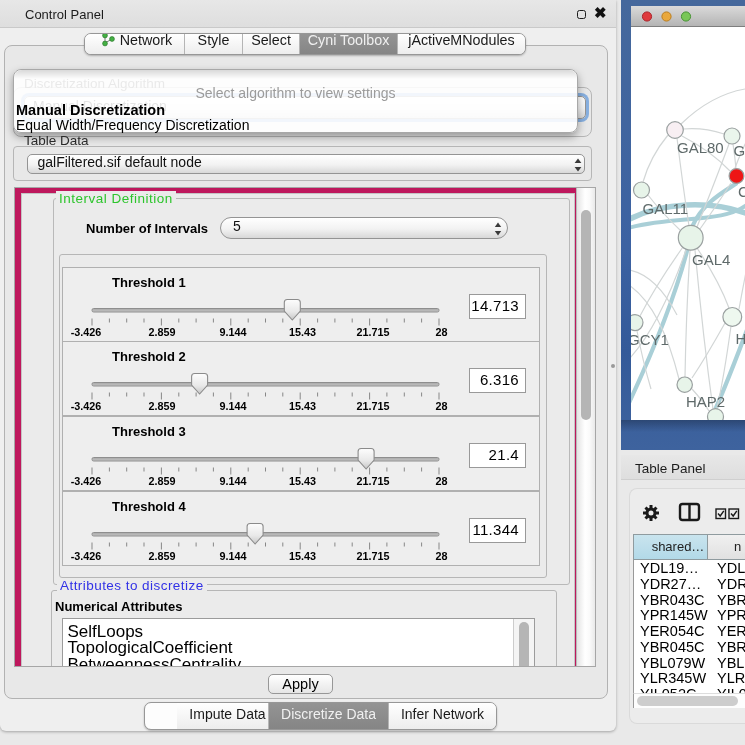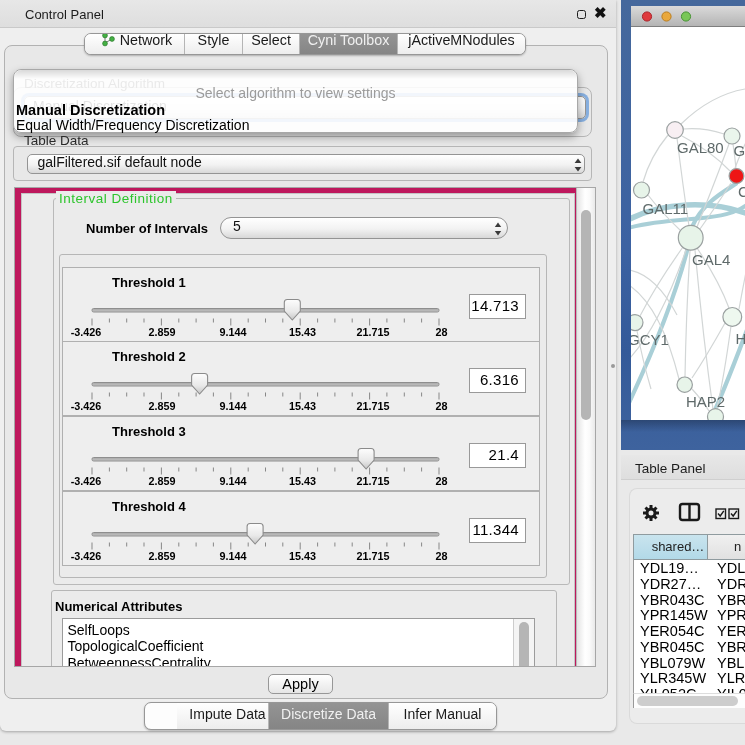--- a/index.html
+++ b/index.html
@@ -27,21 +27,21 @@
 #popup .r1{position:absolute;left:0;right:0;top:14.5px;text-align:center;color:#9b9b9b;font-size:14px;}
 #popup .r2{position:absolute;left:2px;top:31.5px;font-weight:bold;font-size:14.5px;color:#000;}
 #popup .r3{position:absolute;left:2px;top:47px;font-size:14px;color:#000;}
 #scrollpane{left:14px;top:187px;width:582px;height:480px;border:1px solid #a6a6a6;background:#be185d;overflow:hidden;box-sizing:border-box;}
 #innerpanel{position:absolute;left:6px;top:5px;width:554px;height:700px;border:1px solid #c4c4c4;background:#ebebeb;box-sizing:border-box;}
 #vsb{position:absolute;left:561px;top:0;width:19px;height:478px;background:linear-gradient(90deg,#e4e4e4,#ffffff 45%,#fafafa 70%,#e9e9e9);border-left:1px solid #b9b9b9;box-sizing:border-box;}
 #vsb .thumb{position:absolute;left:4px;top:22px;width:10px;height:210px;background:#b5b5b5;border-radius:5px;}
 .tbox{position:absolute;left:47px;width:478px;height:75px;border:1px solid #b0b0b0;background:#eeeeee;box-sizing:border-box;}
 .tbox .tlab{position:absolute;left:5px;top:7px;font-size:13px;font-weight:bold;color:#000;margin-left:44px;}
 .vfield{position:absolute;left:406px;top:26px;width:57px;height:25px;background:#fff;border:1px solid #999;font-size:15px;text-align:right;line-height:21px;letter-spacing:.3px;padding-right:6px;color:#000;box-sizing:border-box;}
-.listbox{position:absolute;background:#fff;border:1px solid #9b9b9b;font-size:14px;color:#000;box-sizing:border-box;}
+.listbox{position:absolute;background:#fff;border:1px solid #9b9b9b;font-size:17px;color:#000;box-sizing:border-box;}
 .boldlab{position:absolute;font-size:13px;font-weight:bold;color:#000;}
 </style></head>
 <body>
 <div class="abs" id="win"></div>
 <div class="abs" id="titlebar">
     <span>Control Panel</span>
   </div>
 <div class="abs" id="floatIcon"></div>
 <div class="abs" id="closeIcon">✖</div>
 <div class="abs" id="pane"></div>
@@ -249,20 +249,21 @@
 <text x="99.0" y="68" font-size="10.8" font-weight="bold" text-anchor="middle" fill="#000">2.859</text>
 <text x="170.0" y="68" font-size="10.8" font-weight="bold" text-anchor="middle" fill="#000">9.144</text>
 <text x="239.5" y="68" font-size="10.8" font-weight="bold" text-anchor="middle" fill="#000">15.43</text>
 <text x="310.0" y="68" font-size="10.8" font-weight="bold" text-anchor="middle" fill="#000">21.715</text>
 <text x="378.5" y="68" font-size="10.8" font-weight="bold" text-anchor="middle" fill="#000">28</text>
 <path d="M 184.1 34.5 Q 184.1 31.5 187.1 31.5 L 197.1 31.5 Q 200.1 31.5 200.1 34.5 L 200.1 43.0 L 192.1 52.0 L 184.1 43.0 Z" fill="url(#tg4)" stroke="#8b8b8b" stroke-width="1.1"></path>
 </svg>
 <div class="vfield">11.344</div>
 </div>
   <div class="grp" style="left:36px;top:402px;width:506px;height:130px;"></div>
+  <div class="grplab" style="left:42px;top:390px;color:#3232e6;background:#ebebeb;letter-spacing:.45px;">Attributes to discretize</div>
   <div class="boldlab" style="left:40px;top:411px;">Numerical Attributes</div>
   <div class="listbox" style="left:47px;top:430px;width:473px;height:60px;">
     <div style="position:absolute;left:4.5px;top:2.5px;">SelfLoops</div>
     <div style="position:absolute;left:4.5px;top:19.2px;">TopologicalCoefficient</div>
     <div style="position:absolute;left:4.5px;top:35.9px;">BetweennessCentrality</div>
     <div style="position:absolute;right:0;top:0;width:20px;height:58px;background:#f4f4f4;border-left:1px solid #ccc;"></div>
     <div style="position:absolute;right:5px;top:3px;width:10px;height:55px;background:#b5b5b5;border-radius:5px;"></div>
   </div>
   <div id="vsb">
       <div class="thumb"></div>
@@ -280,21 +281,21 @@
         <circle cx="10" cy="7" r="2.4" fill="#44b044" stroke="#2c7a2c" stroke-width=".7"></circle>
       </svg>Network</div>
   <div style="width:58px;">Style</div>
   <div style="width:57px;">Select</div>
   <div style="width:98px;" class="sel">Cyni Toolbox</div>
   <div style="width:127px;">jActiveMNodules</div>
 </div>
 <div class="seg" id="bottabs">
   <div style="width:92px;padding-left:10px;white-space:nowrap;box-sizing:border-box;margin-left:32px;">Impute Data</div>
   <div style="width:120px;" class="sel">Discretize Data</div>
-  <div style="width:107px;">Infer Manual</div>
+  <div style="width:107px;">Infer Network</div>
 </div>
 
 <div class="abs" id="netframe" style="left:621px;top:0;width:124px;height:450px;background:linear-gradient(180deg,#45689c 0%,#3c62a2 55%,#345a99 78%,#3e639e 100%);"></div>
 <div class="abs" style="left:631px;top:6px;width:114px;height:21px;background:linear-gradient(#dadada,#b4b4b4);border-bottom:1px solid #7e7e7e;box-sizing:border-box;"></div>
 <svg class="abs" style="left:631px;top:6px;" width="114" height="21" viewBox="0 0 114 21">
   <circle cx="16" cy="10.5" r="4.6" fill="#df3a3d" stroke="#a9252c" stroke-width="1"></circle>
   <circle cx="35.5" cy="10.5" r="4.6" fill="#e9a83c" stroke="#bb7d1e" stroke-width="1"></circle>
   <circle cx="55" cy="10.5" r="4.6" fill="#79c757" stroke="#479334" stroke-width="1"></circle>
 </svg>
 <div class="abs" style="left:631px;top:27px;width:114px;height:393px;background:#ffffff;overflow:hidden;">

